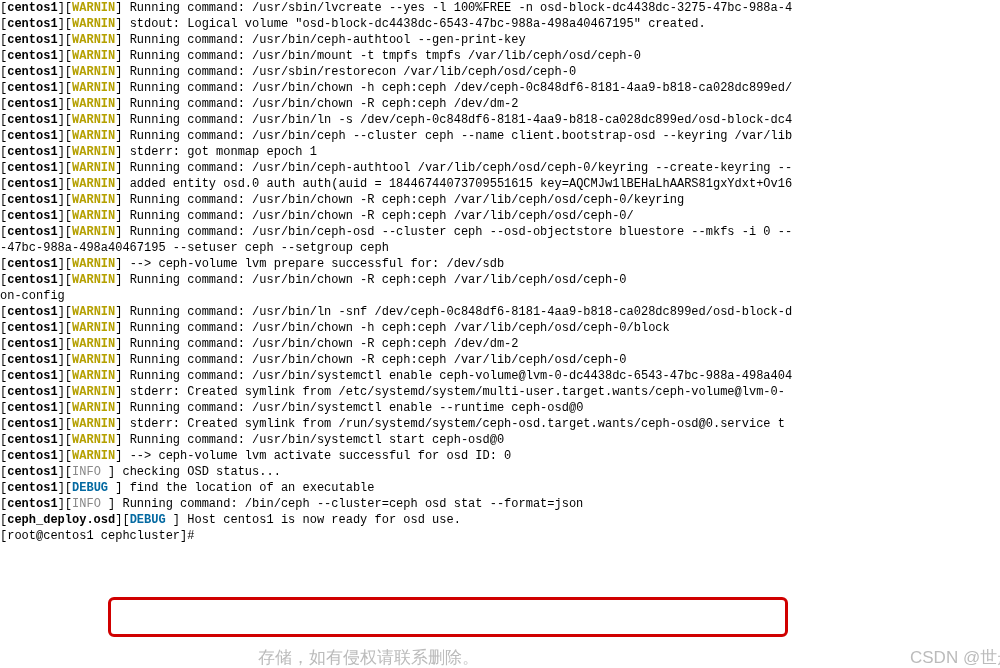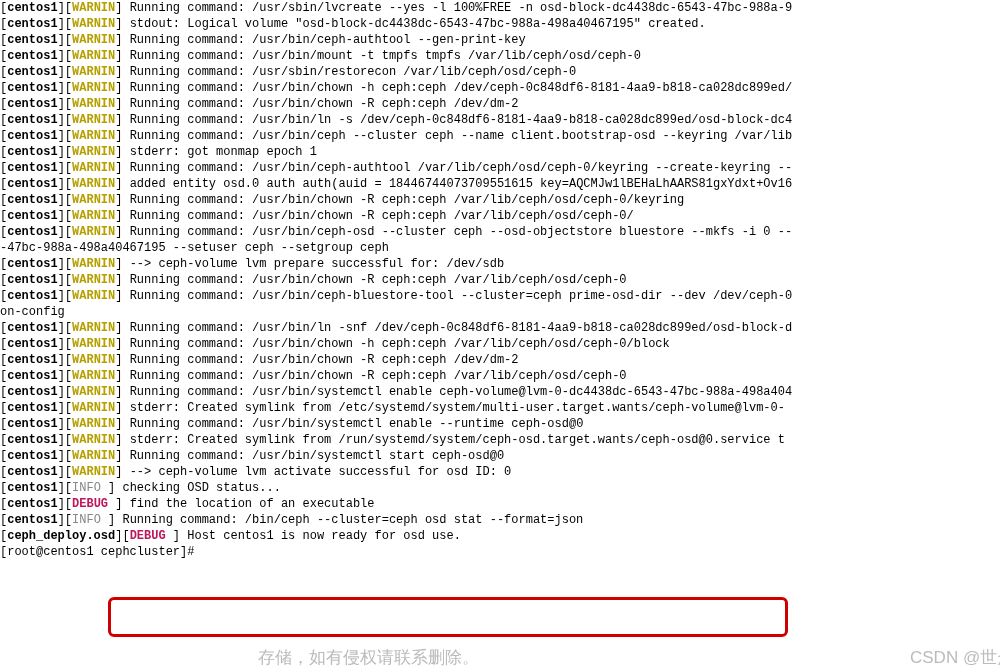--- a/index.html
+++ b/index.html
@@ -11,58 +11,57 @@
     white-space: nowrap;
     overflow: hidden;
     width: 1000px;
     height: 668px;
     position: relative;
     color: #000;
   }
   .line { display: block; }
   .bold { font-weight: bold; }
   .warn { color: #b5a000; font-weight: bold; text-align: center; }
-  .debug { color: #be185d; font-weight: bold; }
+  .debug { color: #0369a1; font-weight: bold; }
   .info { color: #888888; font-weight: normal; }
   .highlight-box {
     position: absolute;
     border: 3px solid #d00000;
     border-radius: 6px;
     pointer-events: none;
   }
   .watermark {
     position: absolute;
     color: #bbb;
     font-size: 17px;
     font-family: sans-serif;
   }
 </style>
 </head>
 <body>
 
 <div id="terminal">
-    <div class="line"><span>[<span class="bold">centos1</span>][</span><span class="warn">WARNIN</span><span>] Running command: /usr/sbin/lvcreate --yes -l 100%FREE -n osd-block-dc4438dc-6543-47bc-988a-9</span></div>
+    <div class="line"><span>[<span class="bold">centos1</span>][</span><span class="warn">WARNIN</span><span>] Running command: /usr/sbin/lvcreate --yes -l 100%FREE -n osd-block-dc4438dc-3275-47bc-988a-4</span></div>
     <div class="line"><span>[<span class="bold">centos1</span>][</span><span class="warn">WARNIN</span><span>]  stdout: Logical volume "osd-block-dc4438dc-6543-47bc-988a-498a40467195" created.</span></div>
     <div class="line"><span>[<span class="bold">centos1</span>][</span><span class="warn">WARNIN</span><span>] Running command: /usr/bin/ceph-authtool --gen-print-key</span></div>
     <div class="line"><span>[<span class="bold">centos1</span>][</span><span class="warn">WARNIN</span><span>] Running command: /usr/bin/mount -t tmpfs tmpfs /var/lib/ceph/osd/ceph-0</span></div>
     <div class="line"><span>[<span class="bold">centos1</span>][</span><span class="warn">WARNIN</span><span>] Running command: /usr/sbin/restorecon /var/lib/ceph/osd/ceph-0</span></div>
     <div class="line"><span>[<span class="bold">centos1</span>][</span><span class="warn">WARNIN</span><span>] Running command: /usr/bin/chown -h ceph:ceph /dev/ceph-0c848df6-8181-4aa9-b818-ca028dc899ed/</span></div>
     <div class="line"><span>[<span class="bold">centos1</span>][</span><span class="warn">WARNIN</span><span>] Running command: /usr/bin/chown -R ceph:ceph /dev/dm-2</span></div>
     <div class="line"><span>[<span class="bold">centos1</span>][</span><span class="warn">WARNIN</span><span>] Running command: /usr/bin/ln -s /dev/ceph-0c848df6-8181-4aa9-b818-ca028dc899ed/osd-block-dc4</span></div>
     <div class="line"><span>[<span class="bold">centos1</span>][</span><span class="warn">WARNIN</span><span>] Running command: /usr/bin/ceph --cluster ceph --name client.bootstrap-osd --keyring /var/lib</span></div>
     <div class="line"><span>[<span class="bold">centos1</span>][</span><span class="warn">WARNIN</span><span>]  stderr: got monmap epoch 1</span></div>
     <div class="line"><span>[<span class="bold">centos1</span>][</span><span class="warn">WARNIN</span><span>] Running command: /usr/bin/ceph-authtool /var/lib/ceph/osd/ceph-0/keyring --create-keyring --</span></div>
     <div class="line"><span>[<span class="bold">centos1</span>][</span><span class="warn">WARNIN</span><span>] added entity osd.0 auth auth(auid = 18446744073709551615 key=AQCMJw1lBEHaLhAARS81gxYdxt+Ov16</span></div>
     <div class="line"><span>[<span class="bold">centos1</span>][</span><span class="warn">WARNIN</span><span>] Running command: /usr/bin/chown -R ceph:ceph /var/lib/ceph/osd/ceph-0/keyring</span></div>
     <div class="line"><span>[<span class="bold">centos1</span>][</span><span class="warn">WARNIN</span><span>] Running command: /usr/bin/chown -R ceph:ceph /var/lib/ceph/osd/ceph-0/</span></div>
     <div class="line"><span>[<span class="bold">centos1</span>][</span><span class="warn">WARNIN</span><span>] Running command: /usr/bin/ceph-osd --cluster ceph --osd-objectstore bluestore --mkfs -i 0 --</span></div>
     <div class="line">-47bc-988a-498a40467195 --setuser ceph --setgroup ceph</div>
     <div class="line"><span>[<span class="bold">centos1</span>][</span><span class="warn">WARNIN</span><span>] --&gt; ceph-volume lvm prepare successful for: /dev/sdb</span></div>
     <div class="line"><span>[<span class="bold">centos1</span>][</span><span class="warn">WARNIN</span><span>] Running command: /usr/bin/chown -R ceph:ceph /var/lib/ceph/osd/ceph-0</span></div>
-    <div class="line"><span>[<span class="bold">centos1</span>][</span><span class="warn">WARNIN</span><span>] Running command: /usr/bin/ceph-bluestore-tool --cluster=ceph prime-osd-dir --dev /dev/ceph-0</span></div>
     <div class="line">on-config</div>
     <div class="line"><span>[<span class="bold">centos1</span>][</span><span class="warn">WARNIN</span><span>] Running command: /usr/bin/ln -snf /dev/ceph-0c848df6-8181-4aa9-b818-ca028dc899ed/osd-block-d</span></div>
     <div class="line"><span>[<span class="bold">centos1</span>][</span><span class="warn">WARNIN</span><span>] Running command: /usr/bin/chown -h ceph:ceph /var/lib/ceph/osd/ceph-0/block</span></div>
     <div class="line"><span>[<span class="bold">centos1</span>][</span><span class="warn">WARNIN</span><span>] Running command: /usr/bin/chown -R ceph:ceph /dev/dm-2</span></div>
     <div class="line"><span>[<span class="bold">centos1</span>][</span><span class="warn">WARNIN</span><span>] Running command: /usr/bin/chown -R ceph:ceph /var/lib/ceph/osd/ceph-0</span></div>
     <div class="line"><span>[<span class="bold">centos1</span>][</span><span class="warn">WARNIN</span><span>] Running command: /usr/bin/systemctl enable ceph-volume@lvm-0-dc4438dc-6543-47bc-988a-498a404</span></div>
     <div class="line"><span>[<span class="bold">centos1</span>][</span><span class="warn">WARNIN</span><span>]  stderr: Created symlink from /etc/systemd/system/multi-user.target.wants/ceph-volume@lvm-0-</span></div>
     <div class="line"><span>[<span class="bold">centos1</span>][</span><span class="warn">WARNIN</span><span>] Running command: /usr/bin/systemctl enable --runtime ceph-osd@0</span></div>
     <div class="line"><span>[<span class="bold">centos1</span>][</span><span class="warn">WARNIN</span><span>]  stderr: Created symlink from /run/systemd/system/ceph-osd.target.wants/ceph-osd@0.service t</span></div>
     <div class="line"><span>[<span class="bold">centos1</span>][</span><span class="warn">WARNIN</span><span>] Running command: /usr/bin/systemctl start ceph-osd@0</span></div>

